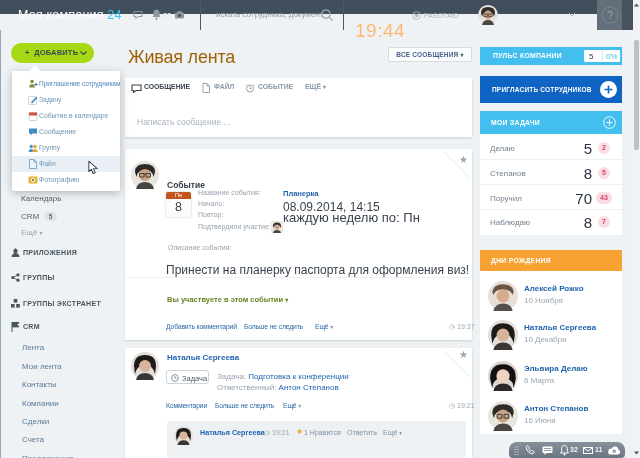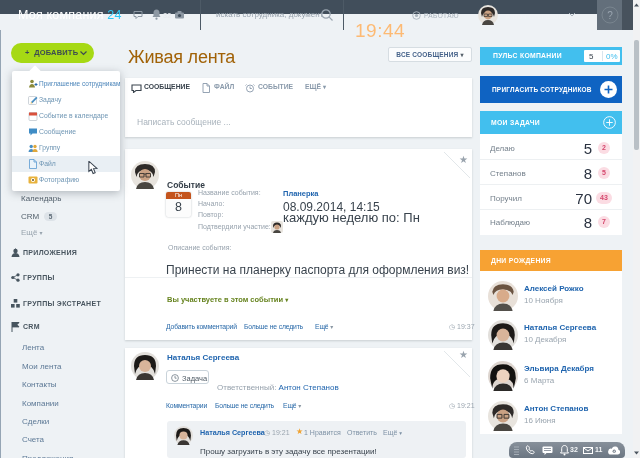--- a/index.html
+++ b/index.html
@@ -214,40 +214,40 @@
     <path d="M5 28 q1.5-7 9-7 q7.5 0 9 7 z" fill="#3a3633"></path>
   </svg>
   <div class="abs nw" style="left:42px;top:5px;font-size:8px;font-weight:bold;color:#1f64ae">Наталья Сергеева</div>
   <div class="abs" style="left:41px;top:22px;width:43px;height:14px;border:1px solid #c9d3da;border-radius:3px">
     <svg class="abs" style="left:4px;top:3px" width="8" height="8" viewBox="0 0 8 8">
         <circle cx="4" cy="4" r="3.4" fill="none" stroke="#707c87" stroke-width="0.8"></circle>
         <path d="M4 2 v2.2 h1.6" stroke="#707c87" stroke-width="0.8" fill="none"></path>
       </svg>
     <div class="abs nw" style="left:15px;top:3px;font-size:7.5px;color:#4e5a64">Задача</div>
   </div>
+  <div class="abs nw" style="left:92px;top:24px;font-size:8px"><span class="gray">Задача: </span><span class="blue">Подготовка к конференции</span></div>
   <div class="abs nw" style="left:92px;top:35px;font-size:8px"><span class="gray">Ответственный: </span><span class="blue">Антон Степанов</span></div>
   <div class="abs flink" style="left:41px;top:53.5px">Комментарии</div>
   <div class="abs flink" style="left:90px;top:53.5px">Больше не следить</div>
   <div class="abs flink" style="left:158px;top:53.5px">Ещё <span style="font-size:6px;color:#8a97a3">▾</span></div>
   <div class="abs ftime" style="left:324px;top:54px">◷ 19:21</div>
 
   <div class="abs" style="left:42px;top:73px;width:299px;height:37px;background:#eef1f4;border-radius:3px">
     <svg class="abs" style="left:7px;top:5px" width="19" height="19" viewBox="0 0 28 28">
       <circle cx="14" cy="14" r="14" fill="#e2dfdb"></circle>
       <path d="M3 14 q0-11 11-11 q11 0 11 11 l-1 8 q-2-9 -10-9 q-8 0-10 9 z" fill="#1d1a18"></path>
       <circle cx="14" cy="14" r="6" fill="#d8b49a"></circle>
       <path d="M5 28 q1.5-7 9-7 q7.5 0 9 7 z" fill="#3a3633"></path>
     </svg>
     <div class="abs nw" style="left:33px;top:7px;font-size:7.2px;font-weight:bold;color:#1f64ae">Наталья Сергеева</div>
     <div class="abs nw" style="left:97px;top:8px;font-size:7px;color:#9aa5af">◷ 19:21</div>
     <div class="abs nw" style="left:129px;top:6px;font-size:8px;color:#f0a230">★</div>
     <div class="abs nw" style="left:137px;top:8px;font-size:7px;color:#7e92a5">1 Нравится</div>
     <div class="abs nw" style="left:180px;top:8px;font-size:7px;color:#7e92a5">Ответить</div>
     <div class="abs nw" style="left:216px;top:8px;font-size:7px;color:#7e92a5">Ещё <span style="font-size:5.5px">▾</span></div>
-    <div class="abs nw" style="left:33px;top:26px;font-size:8px;color:#39434d">Прошу загрузить в эту задачу все презентации!</div>
   </div>
 </div>
 
 <div class="rwidget" style="top:47px;height:18px;background:#42bfee">
   <div class="rhead" style="line-height:18px;padding-left:13px">ПУЛЬС КОМПАНИИ</div>
   <div class="abs" style="left:104px;top:3px;width:36px;height:12px;background:#ffffff;border-radius:1px">
     <span class="abs" style="left:5px;top:2px;font-size:8px;color:#39434d">5</span>
     <span class="abs" style="left:18px;top:1px;width:1px;height:10px;background:#d7e5ee"></span>
     <span class="abs" style="left:22px;top:2px;font-size:8px;color:#42bfee">0%</span>
   </div>
@@ -304,21 +304,21 @@
   <path d="M5 28 q1.5-7 9-7 q7.5 0 9 7 z" fill="#3a3633"></path>
 </svg>
 <div class="bname" style="top:323px">Наталья Сергеева</div>
 <div class="bdate" style="top:335px">10 Декабря</div>
 <svg class="abs" style="left:488px;top:361px" width="30" height="30" viewBox="0 0 28 28">
   <circle cx="14" cy="14" r="14" fill="#ddd5cf"></circle>
   <path d="M2 16 q0-13 12-13 q12 0 12 13 l-2 10 q0-10-10-10 q-10 0-10 10 z" fill="#141210"></path>
   <circle cx="14" cy="14" r="6.2" fill="#edd3c0"></circle>
   <path d="M5 28 q1.5-7 9-7 q7.5 0 9 7 z" fill="#2c2a28"></path>
 </svg>
-<div class="bname" style="top:364px">Эльвира Декабря</div>
+<div class="bname" style="top:364px">Эльвира Делаю</div>
 <div class="bdate" style="top:376px">6 Марта</div>
 <svg class="abs" style="left:488px;top:401px" width="30" height="30" viewBox="0 0 28 28">
   <circle cx="14" cy="14" r="14" fill="#e8e4de"></circle>
   <path d="M4 11 q0-8 10-8 q10 0 10 8 l-1.5 5 q-1-7-8.5-7 q-7.5 0-8.5 7 z" fill="#2e2a28"></path>
   <circle cx="14" cy="14" r="6" fill="#caa183"></circle>
   <path d="M8.5 12.5 h4.5 v3.5 h-4.5 z M15 12.5 h4.5 v3.5 h-4.5 z" fill="none" stroke="#3a3531" stroke-width="0.9"></path>
   <path d="M5 28 q1.5-7 9-7 q7.5 0 9 7 z" fill="#494641"></path>
 </svg>
 <div class="bname" style="top:404px">Антон Степанов</div>
 <div class="bdate" style="top:416px">16 Июня</div>

